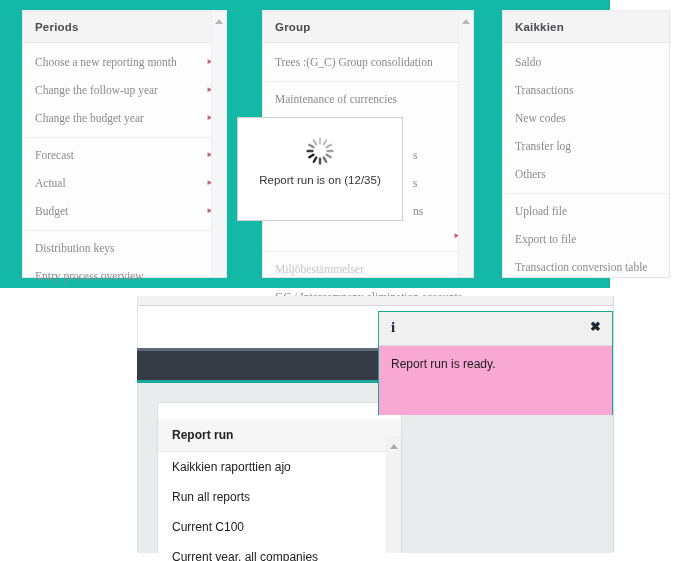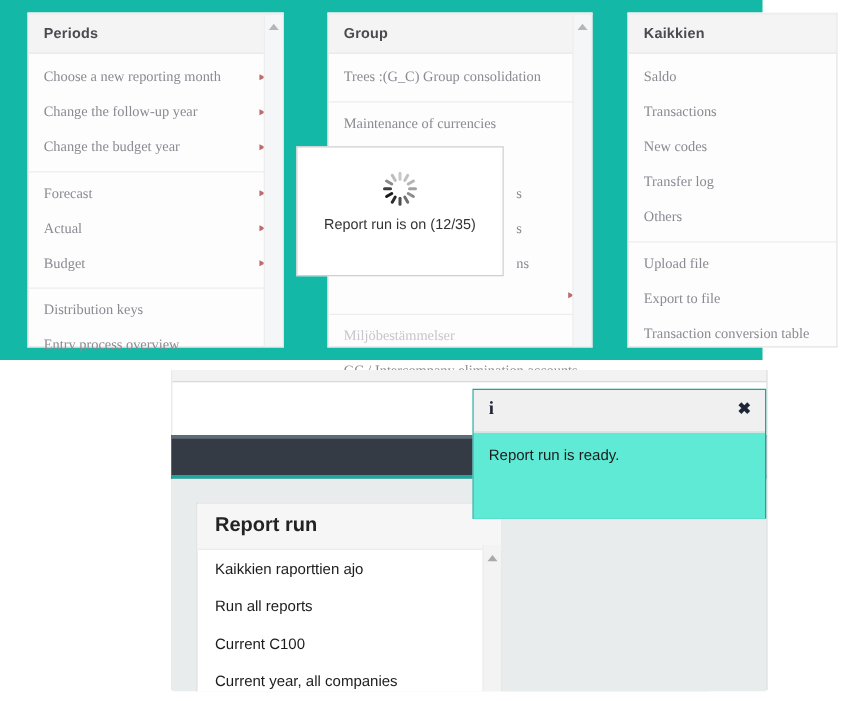--- a/index.html
+++ b/index.html
@@ -160,24 +160,25 @@
     left: 19px; top: 19px;
     width: 245px; height: 151px;
     background: #ffffff;
     border: 1px solid #dddddd;
     border-bottom: none;
     box-sizing: border-box;
   }
   #report-run-panel .rr-header {
     background: #f6f6f6;
     border-bottom: 1px solid #ececec;
-    font-size: 16px;
+    font-size: 12px;
     font-weight: bold;
     color: #232323;
     padding: 9px 0 9px 14px;
+    margin-top: 16px;
   }
   .rr-item {
     font-size: 12px;
     color: #1c1c1c;
     padding: 8px 0 8px 14px;
     white-space: nowrap;
   }
   #rr-scroll {
     position: absolute;
     top: 33px; right: 0;
@@ -227,21 +228,21 @@
   #dlg-close {
     position: absolute;
     right: 11px; top: 8px;
     font-size: 13px;
     font-weight: bold;
     color: #1c2634;
     line-height: 1;
     cursor: pointer;
   }
   #ready-dialog .dlg-body {
-    background: #5eead4;
+    background: #f9a8d4;
     height: 69px;
     padding: 11px 0 0 12px;
     box-sizing: border-box;
   }
   #ready-dialog .dlg-msg {
     font-size: 12px;
     color: #1c1c1c;
   }
 </style>
 </head>

